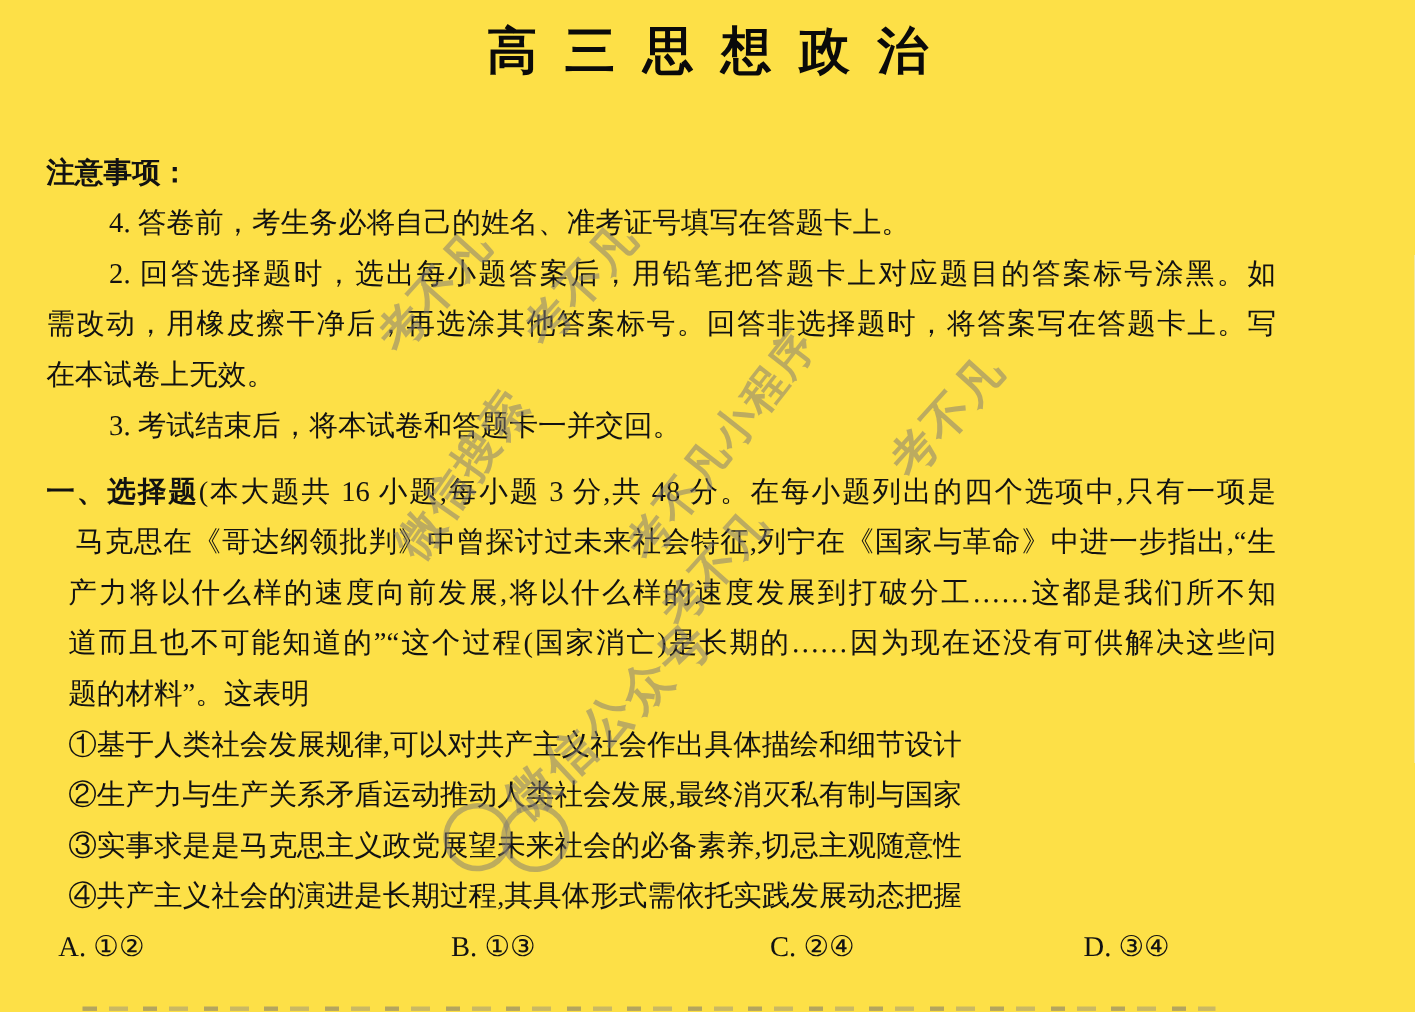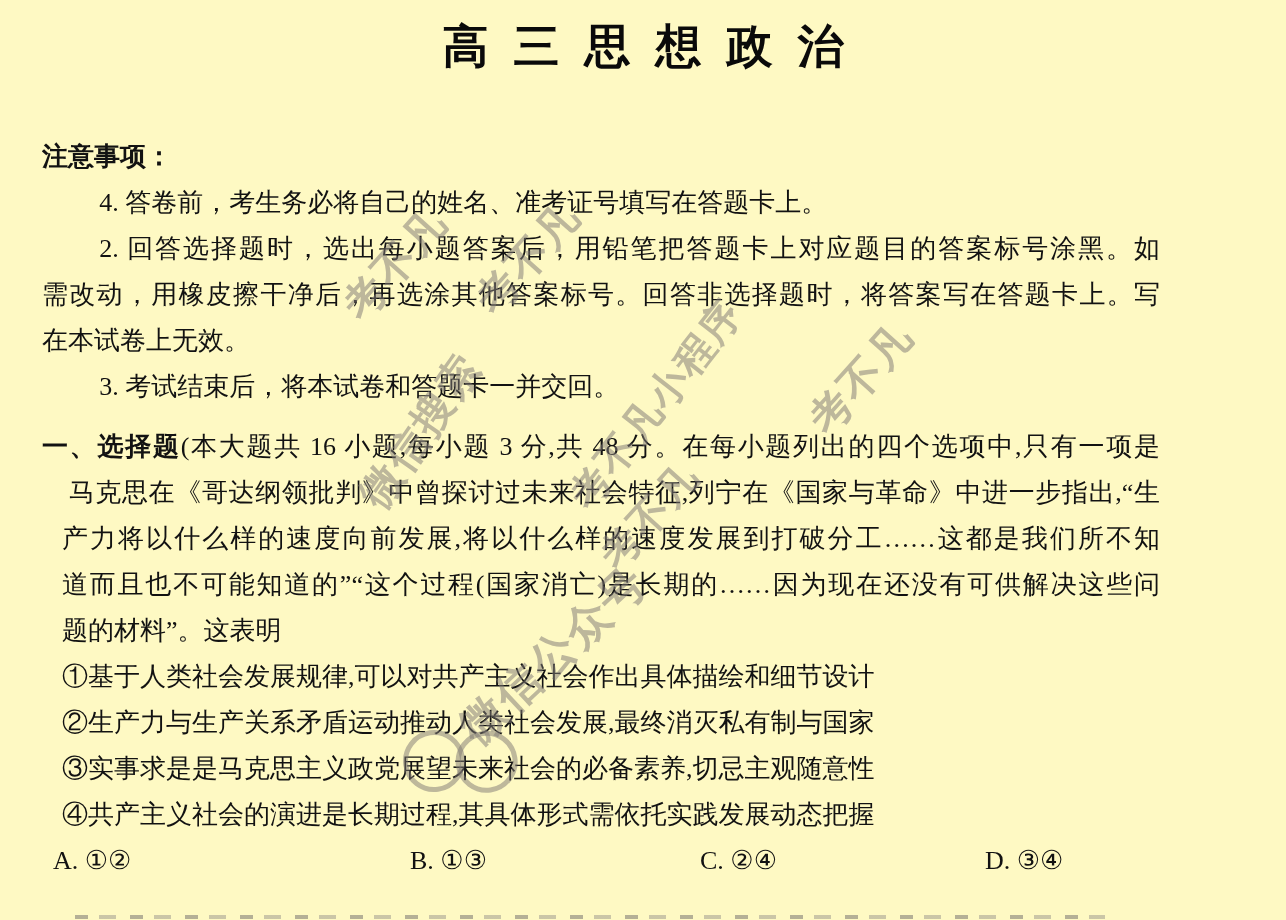--- a/index.html
+++ b/index.html
@@ -1,20 +1,20 @@
 <!DOCTYPE html>
 <html><head>
 <meta charset="utf-8">
 <style>
   html,body{margin:0;padding:0;background:#e9e9e9;}
   .page{
     position:relative;
     width:1286px;height:920px;
     margin:0 auto;
-    background:#fef9c3;
+    background:#fde047;
     overflow:hidden;
     font-family:"Liberation Serif","DejaVu Serif",serif;
     color:#121212;
   }
   .title{
     margin:14px 0 0 0;
     height:66px;line-height:66px;
     text-align:center;
     font-size:46px;font-weight:900;
     letter-spacing:25px;padding-left:25px;

